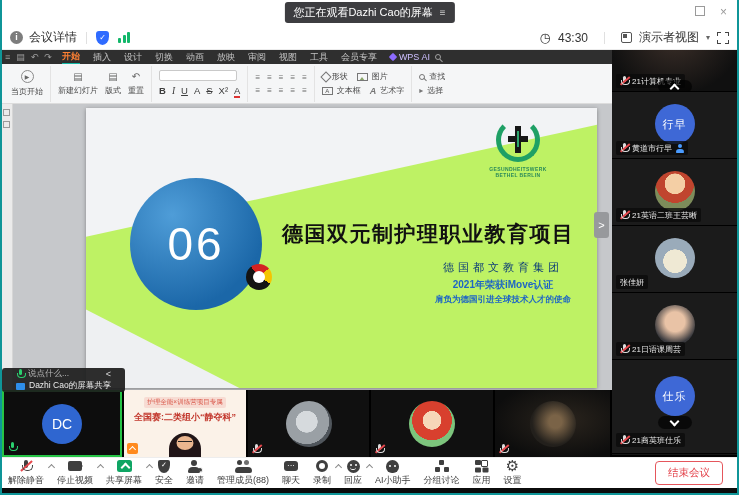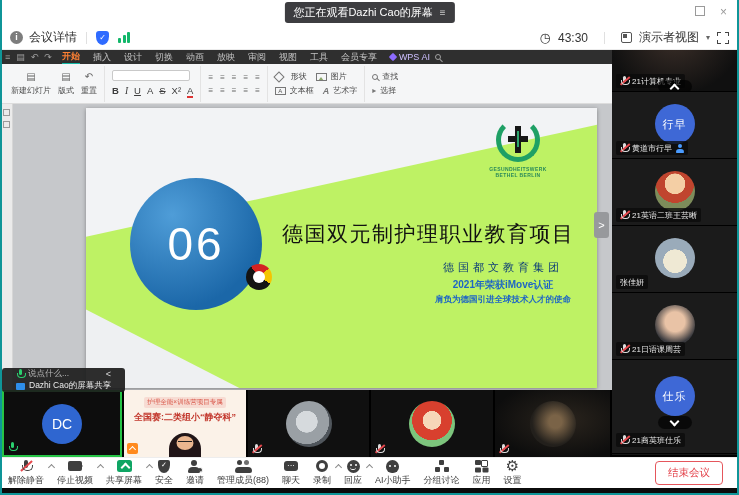--- a/index.html
+++ b/index.html
@@ -88,21 +88,21 @@
   .ring{position:absolute;left:410px;top:10px;width:44px;height:44px;border:5px solid #1fa065;border-radius:50%;
     border-top-color:transparent;z-index:2}
   .cross-v{position:absolute;left:50%;top:3px;transform:translateX(-50%);width:6px;height:27px;background:#161616;z-index:3}
   .cross-h{position:absolute;left:50%;top:13px;transform:translateX(-50%);width:20px;height:6px;background:#161616;z-index:3}
   .ring-snake{position:absolute;left:50%;top:8px;transform:translateX(-50%);width:2px;height:16px;background:#2ba56b;z-index:4}
   .ringtxt{position:absolute;left:376px;top:58px;width:112px;text-align:center;font-size:5px;font-weight:bold;
     color:#2a8a5a;letter-spacing:.4px;line-height:6px;z-index:2}
   .bigcircle{position:absolute;left:44px;top:70px;width:132px;height:132px;border-radius:50%;
     background:radial-gradient(circle at 32% 28%,#4f9dd8,#1b67a8 72%);display:flex;align-items:center;justify-content:center;
     color:#fff;font-size:46px;letter-spacing:3px;z-index:2}
-  .slidetitle{position:absolute;left:196px;top:112px;font-size:21px;font-weight:normal;color:#111;letter-spacing:1.5px;z-index:2;white-space:nowrap}
+  .slidetitle{position:absolute;left:196px;top:112px;font-size:21px;font-weight:bold;color:#111;letter-spacing:1.5px;z-index:2;white-space:nowrap}
   .duowin{position:absolute;left:160px;top:156px;display:flex;align-items:center;gap:7px;z-index:2}
   .dmark{width:26px;height:26px;border-radius:50%;background:conic-gradient(from 200deg,#141414 0 34%,#d42222 34% 58%,#f4c400 58% 78%,#141414 78% 100%);position:relative}
   .dmark::after{content:"";position:absolute;left:7px;top:7px;width:12px;height:12px;border-radius:50%;background:#fff}
   .dname{font-size:13px;font-weight:800;color:#141414;letter-spacing:.5px;white-space:nowrap}
   .dtag{font-size:6.5px;font-style:italic;color:#c0392b;margin-top:2px;white-space:nowrap}
   .orgblock{position:absolute;left:342px;top:152px;width:150px;text-align:center;z-index:2}
   .org1{font-size:11px;font-weight:normal;color:#0f3f77;letter-spacing:4px;white-space:nowrap}
   .org2{font-size:10px;font-weight:bold;color:#1e66c5;margin-top:3px;white-space:nowrap}
   .org3{font-size:8.5px;font-weight:bold;color:#1e66c5;margin-top:2px;white-space:nowrap}
   .nextbtn{position:absolute;left:594px;top:212px;width:15px;height:26px;background:#97999c;border-radius:3px;
@@ -280,20 +280,26 @@
   <span class="aitab">
     <span class="spark"></span>
     <span>WPS AI</span>
   </span>
   <span class="lens"></span>
 </div>
 
 <div class="ribbon">
   <div class="rgroup">
     <div class="rbtn">
+      <span class="playc">▶</span>
+      <span>当页开始</span>
+    </div>
+  </div>
+  <div class="rgroup">
+    <div class="rbtn">
       <span class="gly">▤</span>
       <span>新建幻灯片</span>
     </div>
     <div class="rbtn">
       <span class="gly">▤</span>
       <span>版式</span>
     </div>
     <div class="rbtn">
       <span class="gly">↶</span>
       <span>重置</span>
@@ -327,21 +333,21 @@
         <span>≡</span>
         <span>≡</span>
         <span>≡</span>
         <span>≡</span>
       </div>
     </div>
   </div>
   <div class="rgroup">
     <div class="inscol">
       <div class="insrow">
-        <span style="display:flex;align-items:center;gap:8px">
+        <span style="display:flex;align-items:center;gap:2px">
           <span class="ic-shape"></span>
           <span>形状</span>
         </span>
         <span style="display:flex;align-items:center;gap:4px">
           <span class="ic-pic"></span>
           <span>图片</span>
         </span>
       </div>
       <div class="insrow">
         <span style="display:flex;align-items:center;gap:4px">

